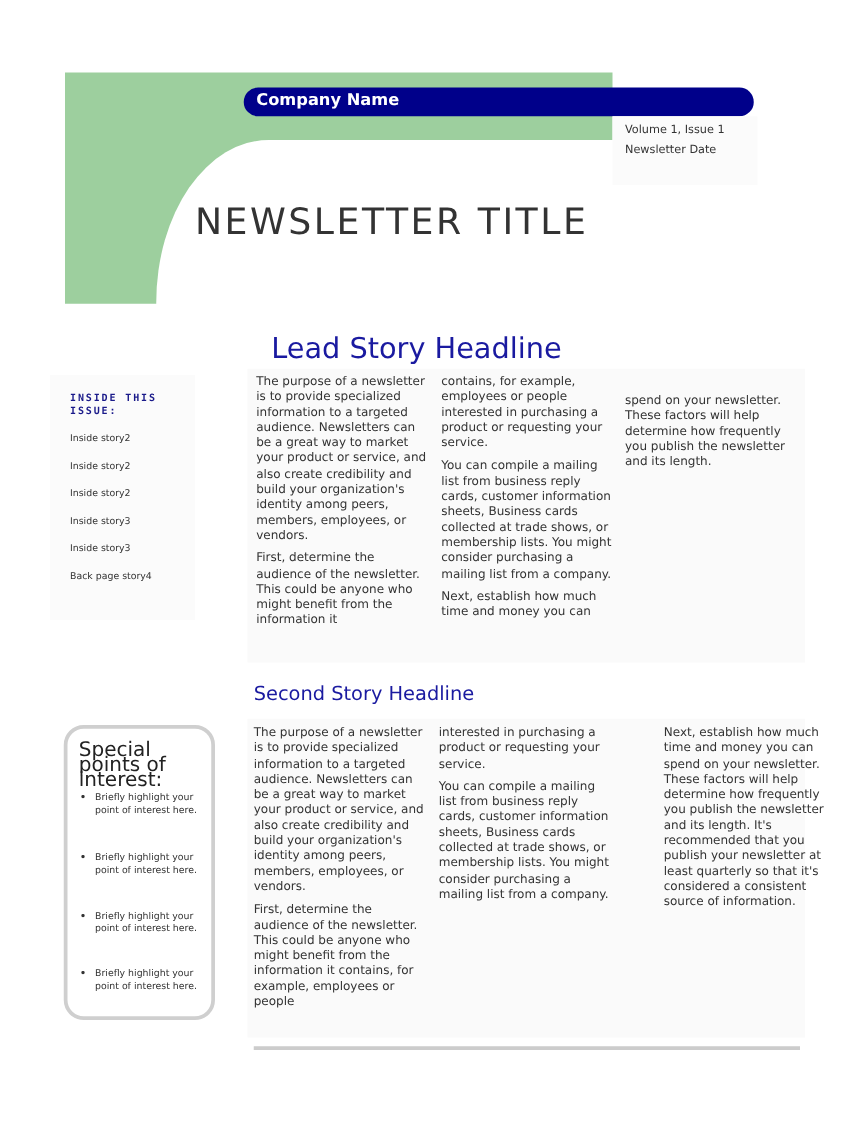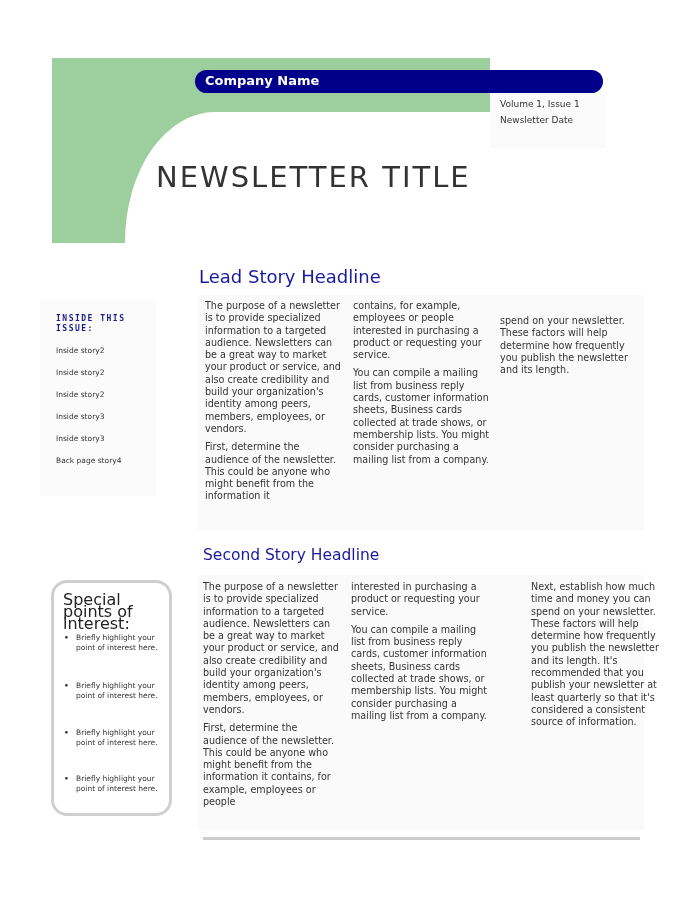--- a/index.html
+++ b/index.html
@@ -29,21 +29,21 @@
     .volume-line {
       position: absolute; left: 500px; font-size: 9px; color: #333; font-family: "DejaVu Sans", sans-serif;
     }
     .newsletter-title {
       position: absolute; left: 156px; top: 160px; font-size: 29px; letter-spacing: 2px;
       color: #333; font-family: "DejaVu Sans", sans-serif; font-weight: normal;
     }
     .headline {
       position: absolute; color: #1a1aa0; font-family: "DejaVu Sans", sans-serif;
     }
-    .lead-headline { left: 199px; top: 266px; font-size: 18px; }
+    .lead-headline { left: 217px; top: 266px; font-size: 23px; }
     .second-headline { left: 203px; top: 546px; font-size: 15.5px; text-align: center; }
     .story-bg {
       position: absolute; background: #fafafa;
     }
     .col {
       position: absolute; width: 140px; font-size: 9.6px; line-height: 12.3px; color: #333;
       font-family: "DejaVu Sans", sans-serif;
     }
     .col p { margin: 0 0 6px 0; }
     .inside-box {
@@ -117,20 +117,21 @@
 
 <div class="headline lead-headline">Lead Story Headline</div>
 <div class="story-bg" style="left:198px; top:295px; width:446px; height:235px;"></div>
 <div class="col" style="left:205px; top:300px;">
   <p>The purpose of a newsletter is to provide specialized information to a targeted audience. Newsletters can be a great way to market your product or service, and also create credibility and build your organization's identity among peers, members, employees, or vendors.</p>
   <p>First, determine the audience of the newsletter. This could be anyone who might benefit from the information it</p>
 </div>
 <div class="col" style="left:353px; top:300px;">
   <p>contains, for example, employees or people interested in purchasing a product or requesting your service.</p>
   <p>You can compile a mailing list from business reply cards, customer information sheets, Business cards collected at trade shows, or membership lists. You might consider purchasing a mailing list from a company.</p>
+  <p>Next, establish how much time and money you can</p>
 </div>
 <div class="col" style="left:500px; top:300px; width:142px;margin-top:15px;">
   <p>spend on your newsletter. These factors will help determine how frequently you publish the newsletter and its length.</p>
 </div>
 
 <div class="special-box"></div>
 <div class="special-title">Special points of interest:</div>
 <div class="special-item" style="top:633px;">
   <span class="bullet">•</span>
   <span>Briefly highlight your point of interest here.</span>

